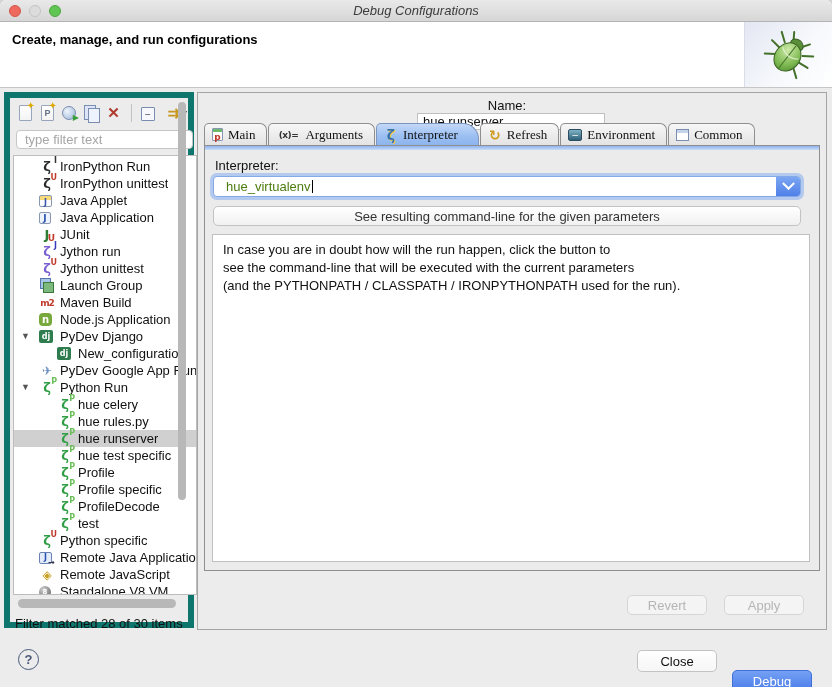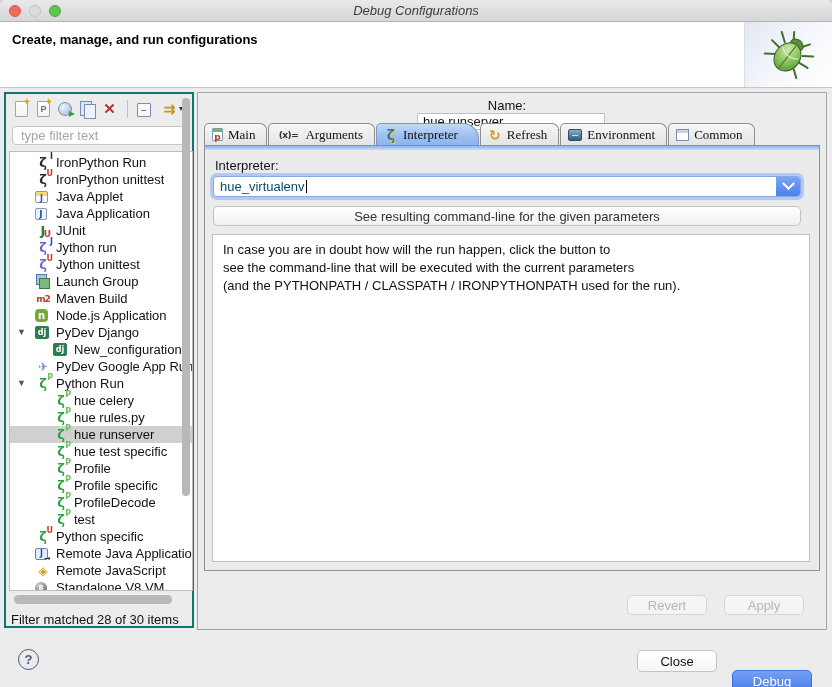--- a/index.html
+++ b/index.html
@@ -19,21 +19,21 @@
   .light.red{background:#ee6a5f;border:1px solid #d5544a;}
   .light.gray{background:#dcdcdc;border:1px solid #c3c3c3;}
   .light.green{background:#61c554;border:1px solid #4aa73e;}
   
   .header{position:absolute;top:22px;left:0;right:0;height:66px;background:#fff;border-bottom:1px solid #c6c6c6;}
   .header h1{font-size:13px;font-weight:bold;color:#000;position:absolute;left:12px;top:10px;}
   .bugpanel{position:absolute;right:0;top:0;bottom:0;width:88px;
     background:linear-gradient(130deg,#e3e7f2 0%,#f6f8fc 55%,#ffffff 100%);
     border-left:1px solid #d9dde6;display:flex;align-items:center;justify-content:center;}
   
-  .left-panel{position:absolute;left:4px;top:92px;width:190px;height:536px;border:2px solid #0f766e;background:#ececec;}
+  .left-panel{position:absolute;left:4px;top:92px;width:190px;height:536px;border:6px solid #0f766e;background:#ececec;}
   .lc-toolbar{position:absolute;left:5px;top:3px;height:24px;display:flex;align-items:center;}
   .tbi{width:21px;height:20px;position:relative;display:flex;align-items:center;justify-content:center;margin-right:1px;}
   .tbi::before,.tbi::after{position:absolute;}
   .new-config-icon::before{content:"";left:4px;top:2px;width:11px;height:14px;background:linear-gradient(#fff,#f3f3f3);border:1px solid #98a4bc;border-radius:1px;}
   .new-config-icon::after{content:"✦";right:1px;top:-3px;color:#e0a800;font-size:10px;}
   .new-prototype-icon::before{content:"P";left:4px;top:2px;width:11px;height:14px;background:linear-gradient(#fff,#f3f3f3);
     border:1px solid #98a4bc;border-radius:1px;font-size:9px;font-weight:bold;color:#66708a;display:flex;align-items:center;justify-content:center;}
   .new-prototype-icon::after{content:"✦";right:1px;top:-3px;color:#e0a800;font-size:10px;}
   .export-config-icon::before{content:"";left:3px;top:3px;width:12px;height:12px;border-radius:50%;
     background:radial-gradient(circle at 35% 35%,#eef4fb,#9ab4d8);border:1px solid #7a8db0;}
@@ -116,21 +116,21 @@
   .refresh-icon::before{content:"↻";font-size:14px;font-weight:bold;color:#cf9a1d;}
   .environment-icon{width:14px;height:12px;border-radius:2px;background:linear-gradient(#7fb2c4,#2e5f78);border:1px solid #2b4e63;}
   .environment-icon::before{content:"−";color:#fff;font-size:9px;}
   .common-icon{width:13px;height:12px;border:1px solid #7a8db0;background:linear-gradient(#c6d4ea 35%,#fff 35%);}
   
   .folder{position:absolute;left:6px;right:6px;top:52px;height:426px;border:1px solid #8f8f8f;background:#ebebeb;}
   .strip{height:4px;background:linear-gradient(180deg,#8db4ee,#c9dcf9);}
   .interp-label{position:absolute;left:10px;top:12px;color:#111;}
   .combo{position:absolute;left:8px;right:18px;top:30px;height:21px;background:#fff;border:1px solid #84a9e6;border-radius:4px;
     box-shadow:0 0 0 3px rgba(110,160,240,0.45);display:flex;align-items:center;}
-  .combo-text{padding-left:6px;color:#0c4a6e;}
+  .combo-text{padding-left:12px;color:#4d7c0f;}
   .caret-bar{width:1px;height:13px;background:#000;margin-left:1px;}
   .combo-btn{position:absolute;right:0;top:0;bottom:0;width:24px;border-radius:0 3px 3px 0;
     background:linear-gradient(#7ba6f2,#4f80e8);display:flex;align-items:center;justify-content:center;}
   .combo-btn::before{content:"";width:7px;height:7px;border-right:2px solid #fff;border-bottom:2px solid #fff;
     transform:rotate(45deg) translate(-2px,-2px);}
   .cmd-btn{position:absolute;left:8px;right:18px;top:60px;height:20px;border:1px solid #c3c3c3;border-radius:5px;
     background:linear-gradient(#ffffff,#f1f1f1);font-family:"Liberation Sans",sans-serif;font-size:13px;color:#333;
     display:flex;align-items:center;justify-content:center;cursor:default;}
   .info-box{position:absolute;left:7px;right:9px;top:88px;bottom:8px;background:#fff;border:1px solid #c0c0c0;
     padding:6px 10px;white-space:pre-line;line-height:1.4;color:#111;overflow:hidden;}

